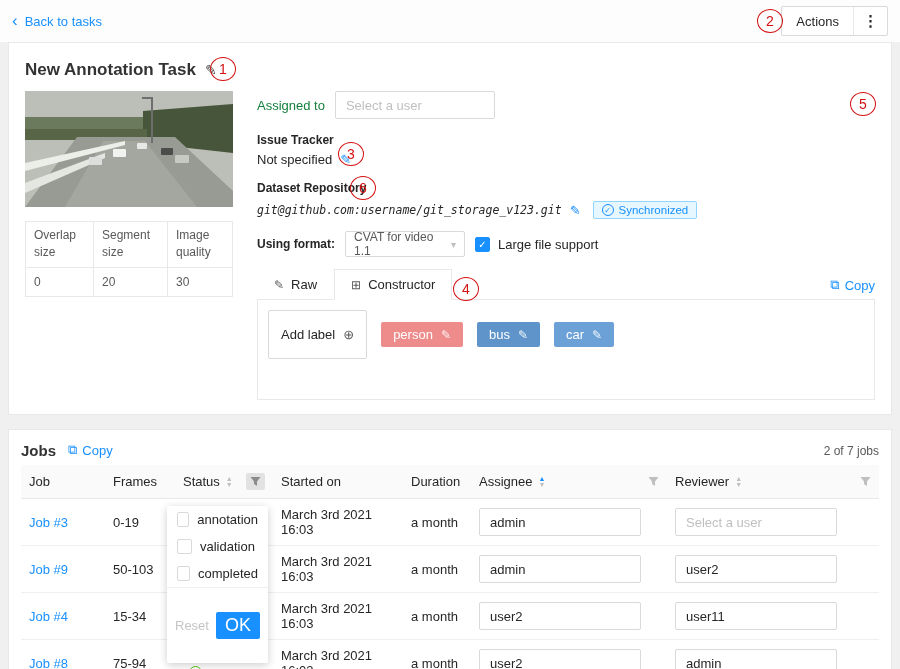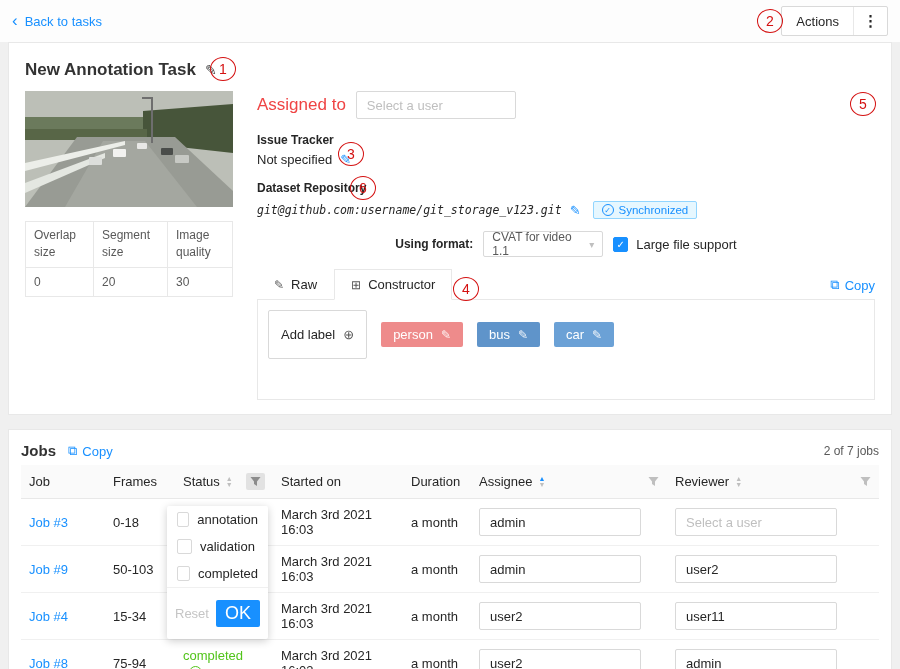--- a/index.html
+++ b/index.html
@@ -34,37 +34,37 @@
   .left-col { width:208px; flex:none; }
   .thumb { width:208px; height:116px; background:#aab0a6; overflow:hidden; }
   .params { width:100%; border-collapse:collapse; margin-top:14px; font-size:12px; color:#595959; }
   .params th { font-weight:400; text-align:left; border:1px solid #e8e8e8; padding:5px 8px; line-height:1.45; }
   .params td { border:1px solid #e8e8e8; padding:7px 8px; }
 
   .right-col { flex:1; min-width:0; }
   .meta-row { display:flex; justify-content:space-between; align-items:flex-start; }
   .meta { font-size:13px; color:#8c8c8c; padding-top:6px; }
   .assigned { display:flex; align-items:center; gap:10px; margin-right:36px; }
-  .assigned-label { font-size:17px; color:#ef4444; }
+  .assigned-label { font-size:13px; color:#15803d; }
   input.ant-input { height:28px; width:160px; border:1px solid #d9d9d9; border-radius:2px;
     padding:0 10px; font-size:13px; color:#262626; font-family:inherit; outline:none; }
   input::placeholder { color:#bfbfbf; }
 
   .field-label { font-size:12px; font-weight:700; color:#262626; margin-top:14px; }
   .field-value { font-size:13px; margin-top:5px; display:flex; gap:8px; align-items:center; }
   .repo-row { display:flex; align-items:center; gap:8px; margin-top:6px; }
   .repo-url { font-family:"DejaVu Sans Mono", monospace; font-style:italic; font-size:11.5px;
     color:#262626; cursor:pointer; }
   .sync-badge { display:inline-flex; align-items:center; gap:5px; background:#e6f7ff;
     border:1px solid #91d5ff; color:#1890ff; font-size:11.5px; padding:2px 8px;
     border-radius:2px; margin-left:4px; }
   .sync-check { width:12px; height:12px; border:1px solid #1890ff; border-radius:50%;
     font-size:8px; display:inline-flex; align-items:center; justify-content:center; }
 
-  .format-row { display:flex; align-items:center; gap:10px; margin-top:12px;justify-content:center; }
+  .format-row { display:flex; align-items:center; gap:10px; margin-top:12px; }
   .field-label.inline { margin-top:0; }
   .select { display:flex; align-items:center; justify-content:space-between; width:120px; height:26px;
     border:1px solid #d9d9d9; border-radius:2px; padding:0 8px; font-size:12px; color:#595959; cursor:pointer; }
   .select-caret { color:#bfbfbf; font-size:10px; }
   .checkbox { width:15px; height:15px; border-radius:2px; display:inline-flex; align-items:center;
     justify-content:center; font-size:10px; cursor:pointer; }
   .checkbox.checked { background:#1890ff; border:1px solid #1890ff; color:#fff; }
   .checkbox.empty { background:#fff; border:1px solid #d9d9d9; color:transparent; }
   .check-label { font-size:13px; margin-left:-2px; }
 
@@ -81,21 +81,21 @@
   .add-label-btn { display:flex; align-items:center; gap:8px; border:1px solid #d9d9d9; border-radius:2px;
     background:#fff; font-size:13px; padding:16px 12px; cursor:pointer; }
   .plus-icon { color:#595959; font-size:13px; }
   .chip { display:inline-flex; align-items:center; gap:8px; color:#fff; font-size:13px;
     padding:5px 12px; border-radius:2px; cursor:pointer; }
   .chip-pencil { font-size:12px; color:#fff; opacity:.92; }
 
   
   .jobs-card { margin-top:14px; padding:12px 12px 0; position:relative; }
   .jobs-head { display:flex; align-items:center; justify-content:space-between; margin-bottom:6px; }
-  .jobs-title-group { display:flex; align-items:flex-end; gap:12px; }
+  .jobs-title-group { display:flex; align-items:flex-start; gap:12px; }
   .jobs-title { font-size:15px; font-weight:700; color:#333; }
   .jobs-head .copy-link { margin-left:0; padding-bottom:0; }
   .jobs-count { font-size:12px; color:#595959; }
 
   table.jobs-table { width:100%; border-collapse:collapse; table-layout:fixed; font-size:13px; }
   .jobs-table th { background:#fafafa; font-weight:500; text-align:left; padding:8px;
     border-bottom:1px solid #e8e8e8; color:#262626; }
   .jobs-table td { padding:8px; border-bottom:1px solid #f0f0f0; height:37px; }
   .th-inner { display:flex; align-items:center; gap:6px; }
   .job-link { color:#1890ff; cursor:pointer; }
@@ -107,21 +107,21 @@
   .sorter i.active { color:#1890ff; }
   .funnel { margin-left:auto; display:inline-flex; cursor:pointer; }
   .funnel.boxed { background:#e2e2e2; border-radius:2px; padding:3px 4px; }
   input.cell-input { height:28px; width:162px; border:1px solid #d9d9d9; border-radius:2px;
     padding:0 10px; font-size:13px; font-family:inherit; outline:none; color:#262626; }
 
   .filter-dropdown { position:absolute; left:158px; top:76px; width:101px; background:#fff;
     border-radius:2px; box-shadow:0 2px 8px rgba(0,0,0,.2); z-index:20; font-size:13px; }
   .f-item { display:flex; align-items:center; gap:8px; padding:6px 10px; cursor:pointer; }
   .f-footer { display:flex; justify-content:space-between; align-items:center;
-    border-top:1px solid #f0f0f0; padding:12px 8px; }
+    border-top:1px solid #f0f0f0; padding:24px 8px; }
   .reset { color:#c5c5c5; font-size:13px; cursor:default; }
   .ok-btn { background:#1890ff; color:#fff; border:none; border-radius:2px; font-size:18px;
     padding:3px 9px; cursor:pointer; font-family:inherit; }
 
   
   .ann { position:absolute; width:26px; height:24px; border:1.6px solid #d41111; border-radius:50%;
     color:#d41111; font-size:14px; display:flex; align-items:center; justify-content:center;
     z-index:60; }
   .ann-1 { left:210px; top:57px; }
   .ann-2 { left:757px; top:9px; }
@@ -331,21 +331,21 @@
                   <path d="M0.5 1h10L7 5.5V10L4 8V5.5Z" fill="#bfbfbf"></path>
                 </svg>
             </span>
           </span>
         </th>
       </tr>
     </thead>
     <tbody>
       <tr>
         <td><a class="job-link">Job #3</a></td>
-        <td>0-18</td>
+        <td>0-19</td>
         <td></td>
         <td>March 3rd 2021 16:03</td>
         <td>a month</td>
         <td><input class="cell-input" value="admin" style=""></td>
         <td><input class="cell-input" placeholder="Select a user" style=""></td>
       </tr>
       <tr>
         <td><a class="job-link">Job #9</a></td>
         <td>50-103</td>
         <td></td>

